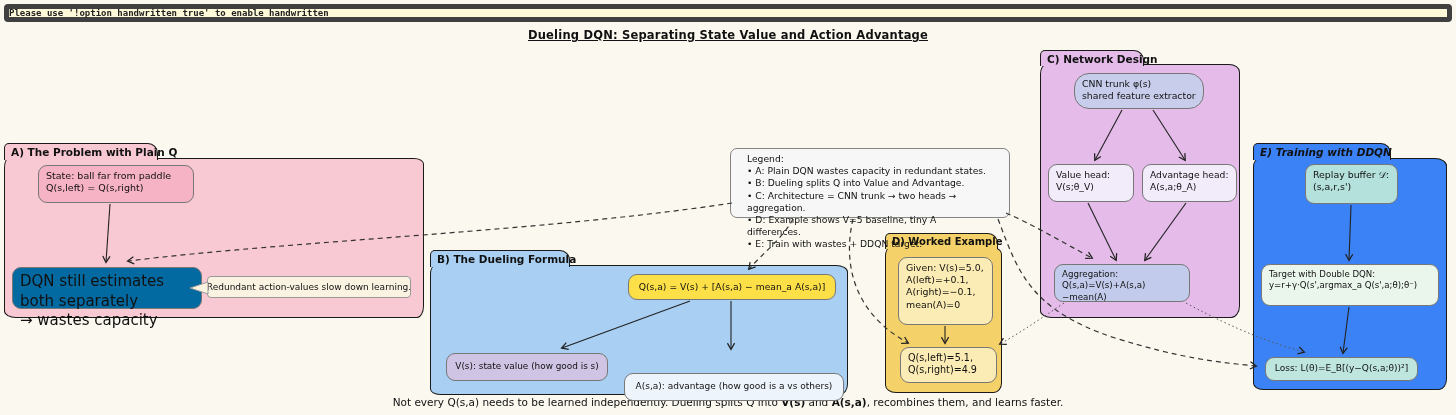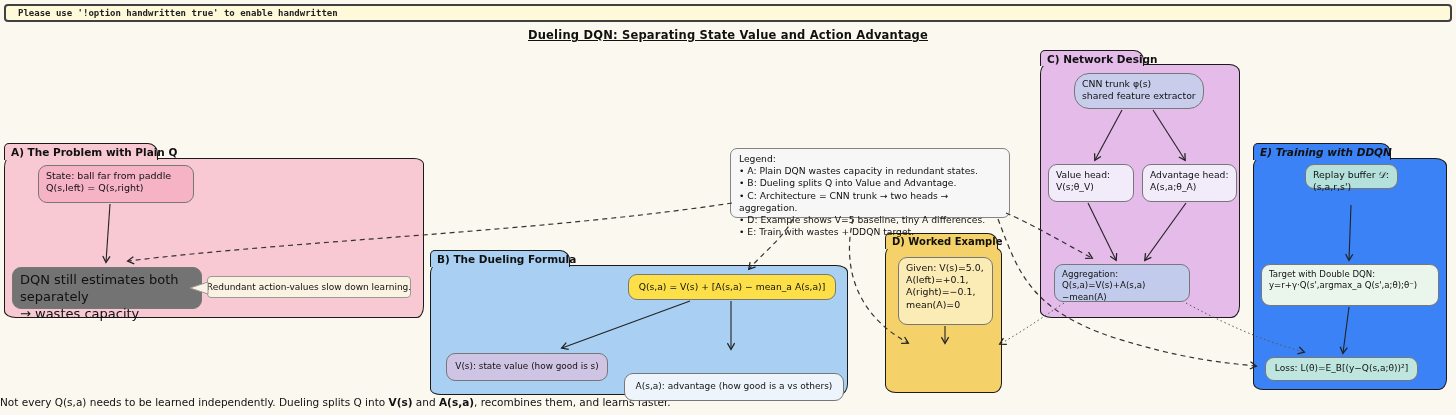--- a/index.html
+++ b/index.html
@@ -7,31 +7,31 @@
   body {
     position:relative;
     background:#FBF8EF;
     font-family:"DejaVu Sans", sans-serif;
     color:#111;
     overflow:hidden;
   }
   
   .banner {
     position:absolute; left:4px; top:4px; width:1448px; height:18px;
-    background:#FEF9D8; border:2px solid #404040; border-radius:4px;
-    display:flex; align-items:center; padding:0 12px;
+    background:#FEF9D8; border:5px solid #404040; border-radius:4px;
+    display:flex; align-items:center; padding:0 0;
     font-family:"DejaVu Sans Mono", monospace; font-size:9px; font-weight:bold; color:#222;
   }
   
   .main-title {
     position:absolute; left:0; top:28px; width:1456px; text-align:center;
     font-size:11.5px; font-weight:bold; letter-spacing:.2px;text-decoration:underline;
   }
   .caption {
-    position:absolute; left:0; top:396px; width:1456px; 
+    position:absolute; left:0; top:396px; width:1456px; text-align:center;
     font-size:10.5px;
   }
   .caption b { font-weight:bold; }
   
   .panel { position:absolute; }
   .panel .tab {
     position:absolute; top:0; left:0; height:17px; z-index:3;
     border:1.5px solid #1a1a1a; border-bottom:none;
     border-radius:5px 10px 0 0;
     display:flex; align-items:center; padding:0 6px;
@@ -54,48 +54,48 @@
   
   .node {
     position:absolute; z-index:4;
     border:1px solid #777; border-radius:9px;
     white-space:pre-line; line-height:1.3;
     padding:4px 7px; font-size:9.5px;
   }
   .node.center { display:flex; align-items:center; justify-content:center; text-align:center; white-space:nowrap; }
   
   .n-state  { left:34px;  top:22px;  width:156px; height:38px; background:#F7B3C6; font-size:9.5px; }
-  .n-dqn    { left:8px;   top:124px; width:190px; height:42px; background:#737373; font-size:13px; }
+  .n-dqn    { left:8px;   top:124px; width:190px; height:42px; background:#0369a1; font-size:15px; }
   .callout  {
     position:absolute; z-index:4; left:203px; top:133px; width:204px; height:22px;
     background:#FAF3E2; border:1px solid #999; border-radius:4px;
     display:flex; align-items:center; justify-content:center;
     font-size:9px; white-space:nowrap;
   }
   
   .n-formula { left:198px; top:24px;  width:208px; height:26px; background:#fde047; font-size:9.2px; }
   .n-value   { left:16px;  top:103px; width:162px; height:28px; background:#CFC4E4; font-size:8.9px; }
   .n-adv     { left:194px; top:103px; width:220px; height:28px; background:#EDF4FB; font-size:9.0px;margin-top:20px; }
   
   .n-cnn  { left:34px;  top:23px;  width:130px; height:36px; background:#C8CDEC; font-size:9.3px;border-radius:15px; }
   .n-vh   { left:8px;   top:114px; width:86px;  height:38px; background:#F2ECFA; font-size:9.2px; }
   .n-ah   { left:102px; top:114px; width:95px;  height:38px; background:#F2ECFA; font-size:9.2px; }
   .n-agg  { left:14px;  top:214px; width:136px; height:38px; background:#C2CBEC; font-size:8.7px; }
   
   .n-given  { left:13px; top:24px;  width:95px; height:68px; background:#FBEBB4; font-size:9.4px; }
   .n-result { left:15px; top:114px; width:97px; height:36px; background:#FBEBB4; font-size:9.6px; }
   
-  .n-replay { left:52px; top:21px;  width:93px;  height:25px; background:#B4E1DB; font-size:9.4px; }
+  .n-replay { left:52px; top:21px;  width:93px;  height:40px; background:#B4E1DB; font-size:9.4px; }
   .n-target { left:8px;  top:121px; width:178px; height:42px; background:#EAF6EC; font-size:8.6px; }
   .n-loss   { left:12px; top:214px; width:153px; height:24px; background:#BFE5DF; font-size:9px; }
   
   .legend {
     position:absolute; left:730px; top:148px; width:280px; height:70px; z-index:4;
     background:#F7F7F7; border:1.3px solid #848484; border-radius:7px;
-    padding:4px 8px; font-size:9.2px; line-height:12.2px;
+    padding:4px 16px; font-size:9.2px; line-height:12.2px;
   }
   
   svg.connectors {
     position:absolute; left:0; top:0; width:1456px; height:415px;
     z-index:6; pointer-events:none;
   }
   .e-solid  { fill:none; stroke:#222; stroke-width:1.1; }
   .e-dash   { fill:none; stroke:#333; stroke-width:1.2; stroke-dasharray:5 4; }
   .e-dot    { fill:none; stroke:#555; stroke-width:1;   stroke-dasharray:1.5 2.8; }
 </style>
@@ -139,20 +139,22 @@
 Q(s,a)=V(s)+A(s,a)−mean(A)</div>
 </div>
 
 <div class="panel p-d" style="left:885px; top:233px; width:117px; height:160px;">
   <div class="tab" style="width:113px; height:16px; font-size:10px;">D) Worked Example</div>
   <div class="pbody" style="top:14px; width:117px; height:146px;"></div>
   <div class="node n-given">Given: V(s)=5.0,
 A(left)=+0.1,
 A(right)=−0.1,
 mean(A)=0</div>
+  <div class="node n-result">Q(s,left)=5.1,
+Q(s,right)=4.9</div>
 </div>
 
 <div class="panel p-e" style="left:1253px; top:143px; width:194px; height:247px;">
   <div class="tab" style="width:138px;">E) Training with DDQN</div>
   <div class="pbody" style="width:194px; height:232px;"></div>
   <div class="node n-replay">Replay buffer 𝒟:
 (s,a,r,s')</div>
   <div class="node n-target">Target with Double DQN:
 y=r+γ·Q(s',argmax_a Q(s',a;θ);θ⁻)</div>
   <div class="node center n-loss">Loss: L(θ)=E_B[(y−Q(s,a;θ))²]</div>

